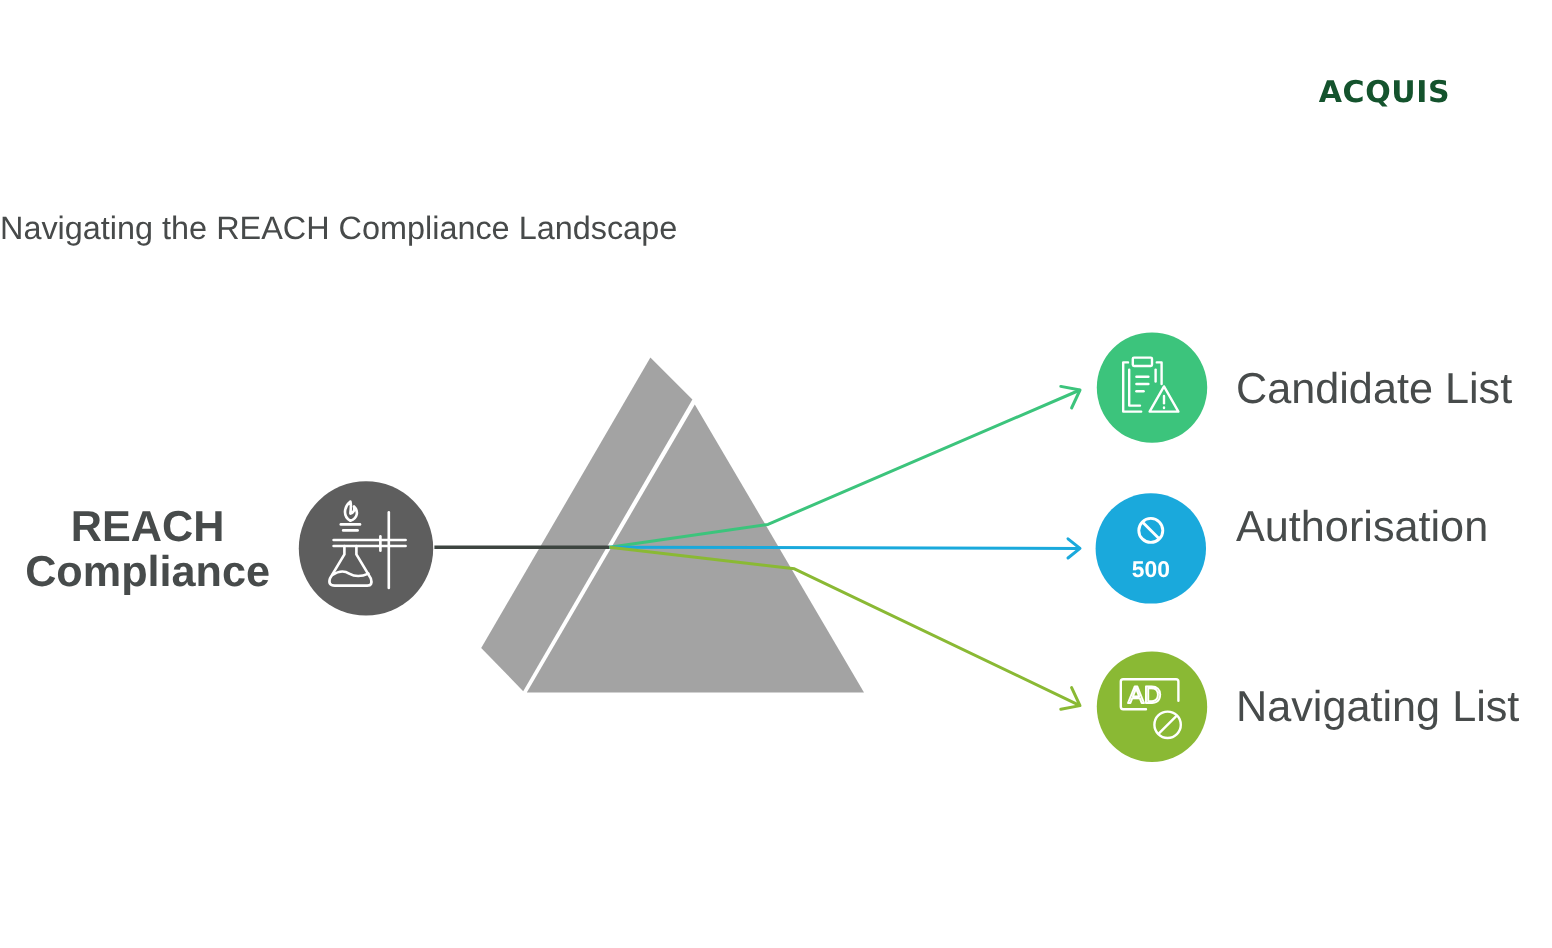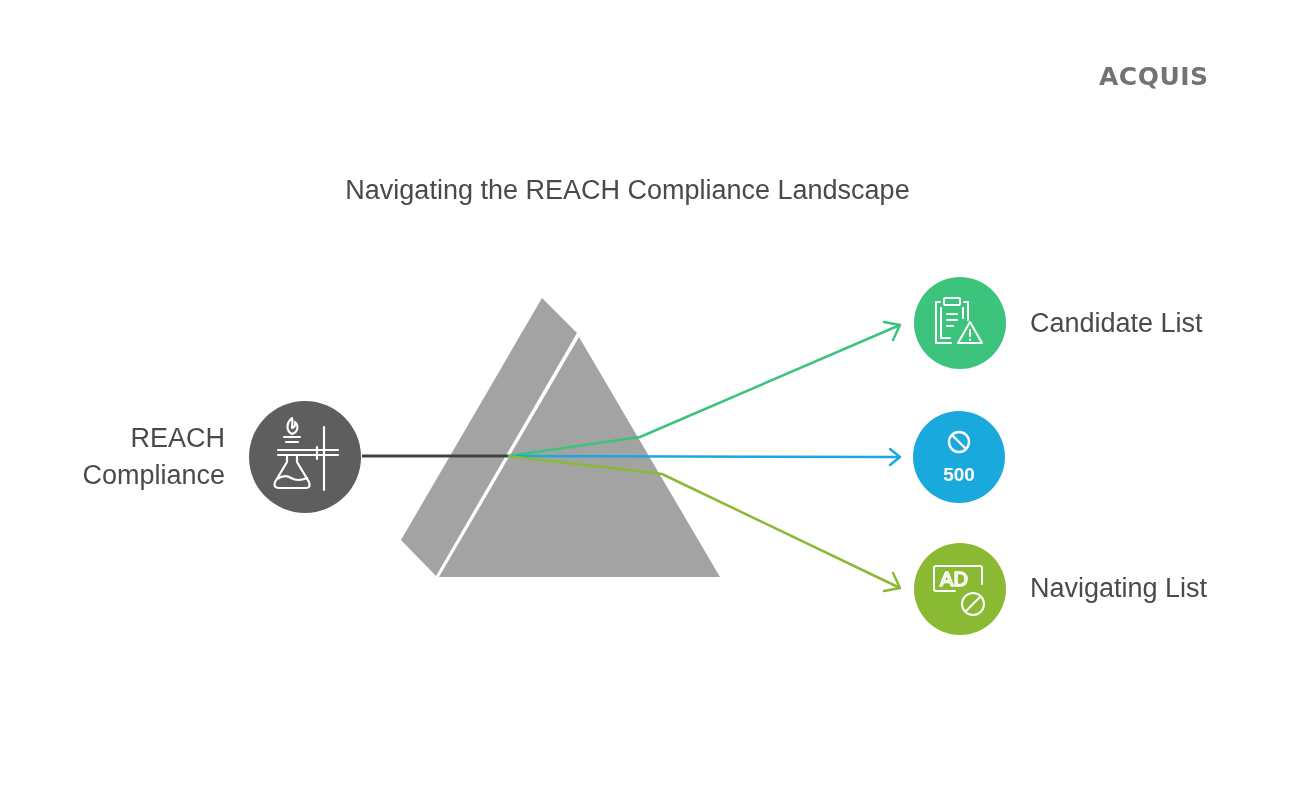--- a/index.html
+++ b/index.html
@@ -15,50 +15,51 @@
       font-family: "Liberation Sans", "DejaVu Sans", sans-serif;
     }
     .logo {
       position: absolute;
       left: 1099px;
       top: 62px;
       font-family: "DejaVu Sans", "Liberation Sans", sans-serif;
       font-weight: bold;
       font-size: 25px;
       letter-spacing: 0.5px;
-      color: #737373;
+      color: #14532d;
       line-height: 30px;
     }
     .title {
       position: absolute;
       left: 0;
       width: 1255px;
       top: 172px;
-      text-align: center;
+      text-align: left;
       font-size: 27px;
       color: #474a4a;
       line-height: 36px;
     }
     .diagram {
       position: absolute;
       left: 0;
       top: 0;
       width: 1293px;
       height: 790px;
     }
     .label {
       position: absolute;
-      font-size: 27px;
+      font-size: 36px;
       color: #474b4b;
       line-height: 37px;
     }
     .label-left {
       right: 1068px;
       top: 420px;
-      text-align: right;
+      text-align: center;
+      font-weight: bold;
     }
     .label-right {
       left: 1030px;
       text-align: left;
     }
     .lbl-candidate { top: 305px; }
     .lbl-authorisation { top: 420px; }
     .lbl-restriction { top: 570px; }
   </style>
 </head>
@@ -143,15 +144,16 @@
 </svg>
 
 <div class="label label-left">
   <div>REACH</div>
   <div>Compliance</div>
 </div>
 
 <div class="label label-right lbl-candidate">Candidate List</div>
 
 <div class="label label-right lbl-authorisation">
+  <div>Authorisation</div>
 </div>
 
 <div class="label label-right lbl-restriction">Navigating List</div>
 
 </body></html>

